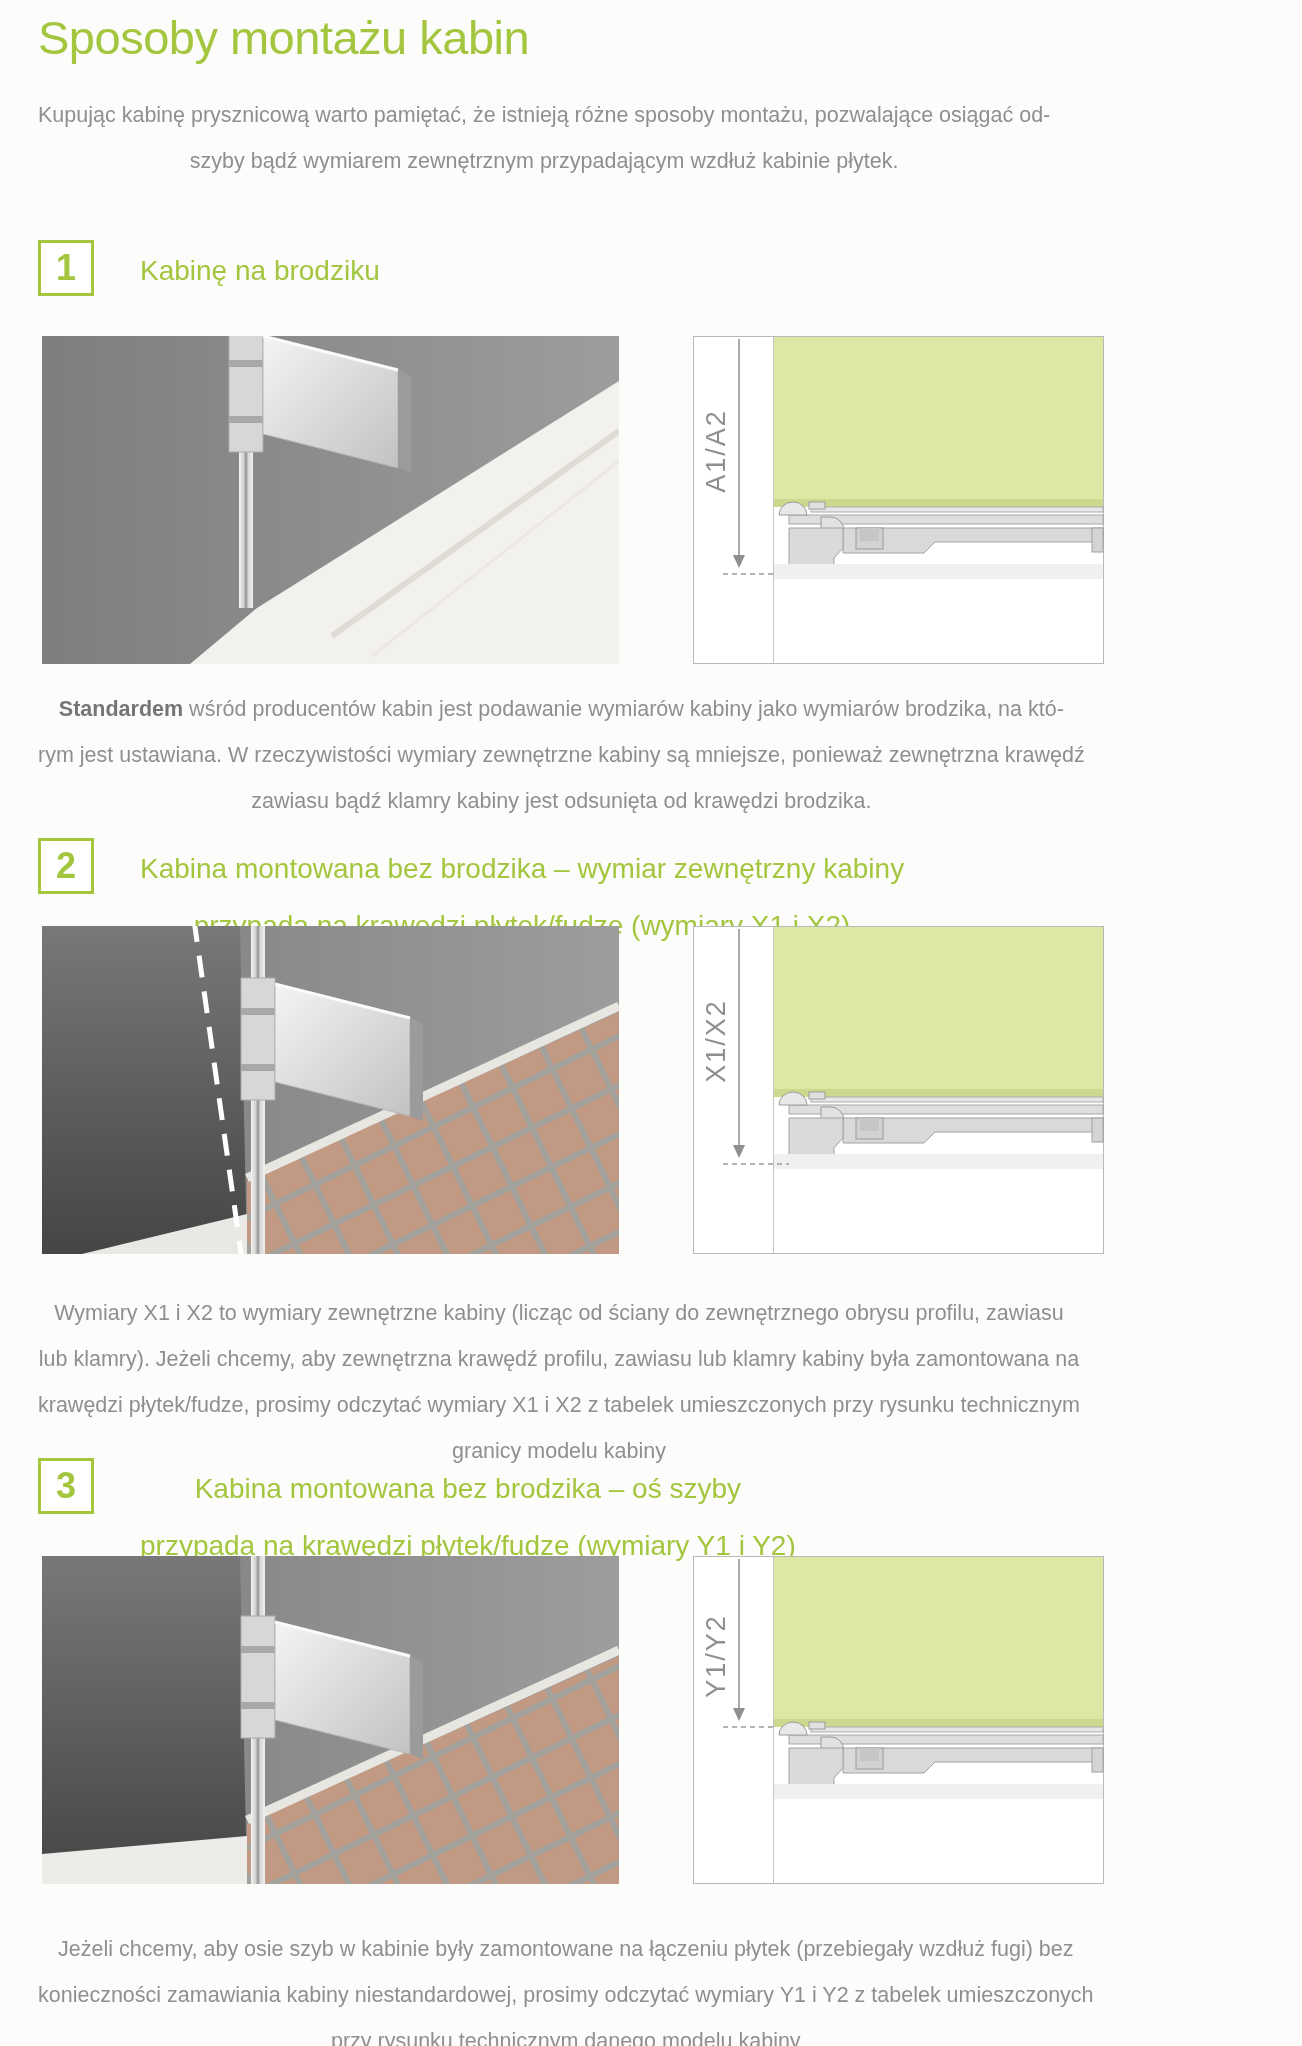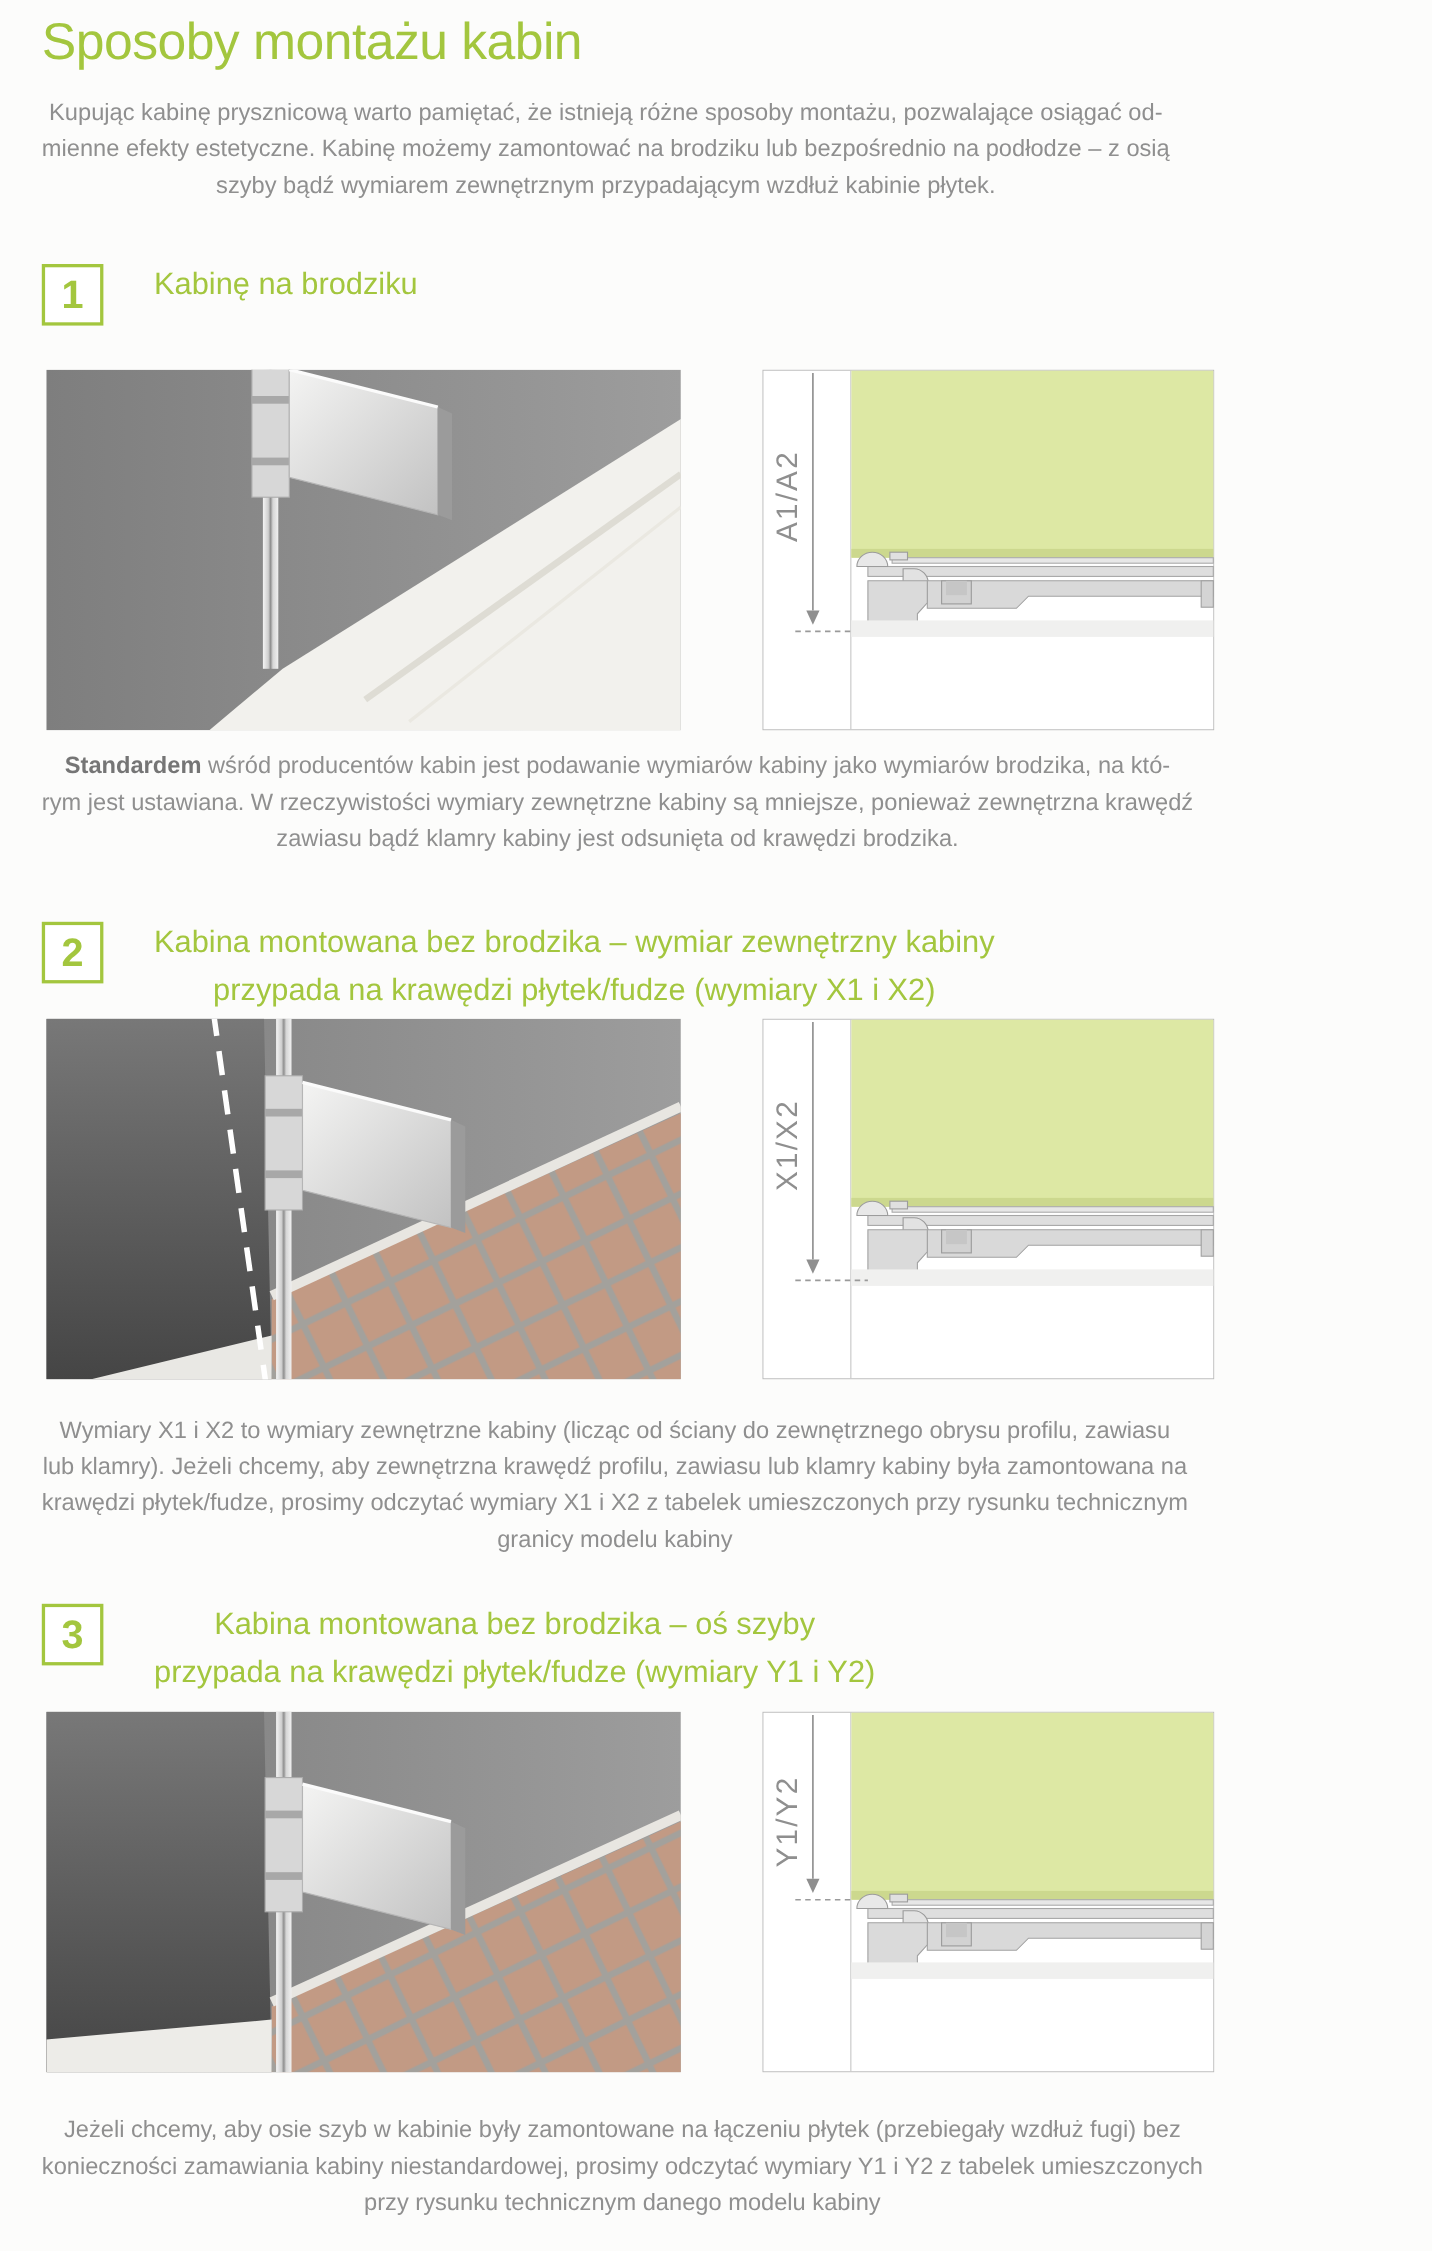--- a/index.html
+++ b/index.html
@@ -12,21 +12,21 @@
     width:1302px;height:2046px;position:relative;overflow:hidden;
     background:#fcfcfb;
     font-family:"Liberation Sans",sans-serif;
   }
   .abs{position:absolute;text-align:center;}
   .page-title{
     left:38px;top:10px;font-size:47px;font-weight:400;letter-spacing:-0.5px;
     color:var(--green);
   }
   .bodytext{color:var(--txt);font-size:21.5px;line-height:33px;font-weight:400;}
-  .ln{display:block;white-space:nowrap;}
+  .ln{display:block;white-space:nowrap;margin-top:13px;}
   .lead-bold{font-weight:bold;color:#757575;}
   .num-box{
     width:56px;height:56px;border:3px solid var(--green);background:#ffffff;
     display:flex;align-items:center;justify-content:center;
     color:var(--green);font-size:36px;font-weight:bold;left:38px;
   }
   .sec-heading{
     left:140px;color:var(--green);font-size:28px;line-height:44px;font-weight:400;
   }
   .photo{left:42px;width:577px;height:328px;overflow:hidden;}
@@ -86,21 +86,20 @@
       <rect x="399" y="192" width="11" height="24" fill="#d4d4d4" stroke="#a0a0a0"></rect>
       <rect x="81" y="228" width="329" height="15" fill="#f0f0ef"></rect>
     </g>
   </defs>
 </svg>
 
 <h1 class="abs page-title">Sposoby montażu kabin</h1>
 
 <p class="abs bodytext" style="left:38px;top:86px;">
   <span class="ln">Kupując kabinę prysznicową warto pamiętać, że istnieją różne sposoby montażu, pozwalające osiągać od-</span>
-  <span class="ln">mienne efekty estetyczne. Kabinę możemy zamontować na brodziku lub bezpośrednio na podłodze – z osią</span>
   <span class="ln">szyby bądź wymiarem zewnętrznym przypadającym wzdłuż kabinie płytek.</span>
 </p>
 
 <div class="abs num-box" style="top:240px;">
   <span>1</span>
 </div>
 <div class="abs sec-heading" style="top:236px;">
   <span class="ln">Kabinę na brodziku</span>
 </div>
 

